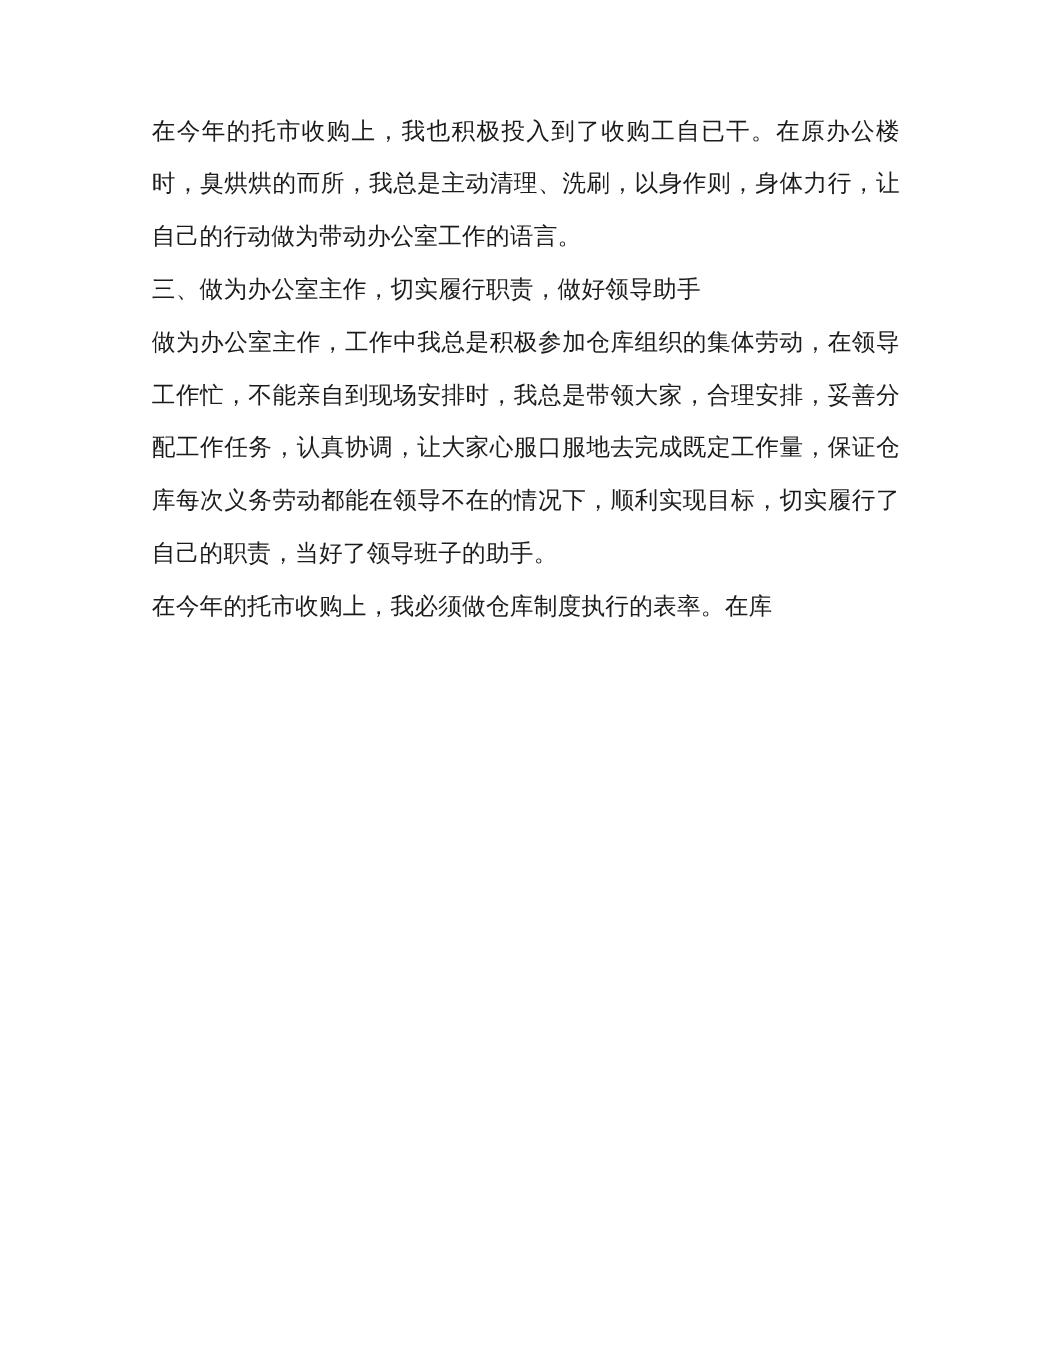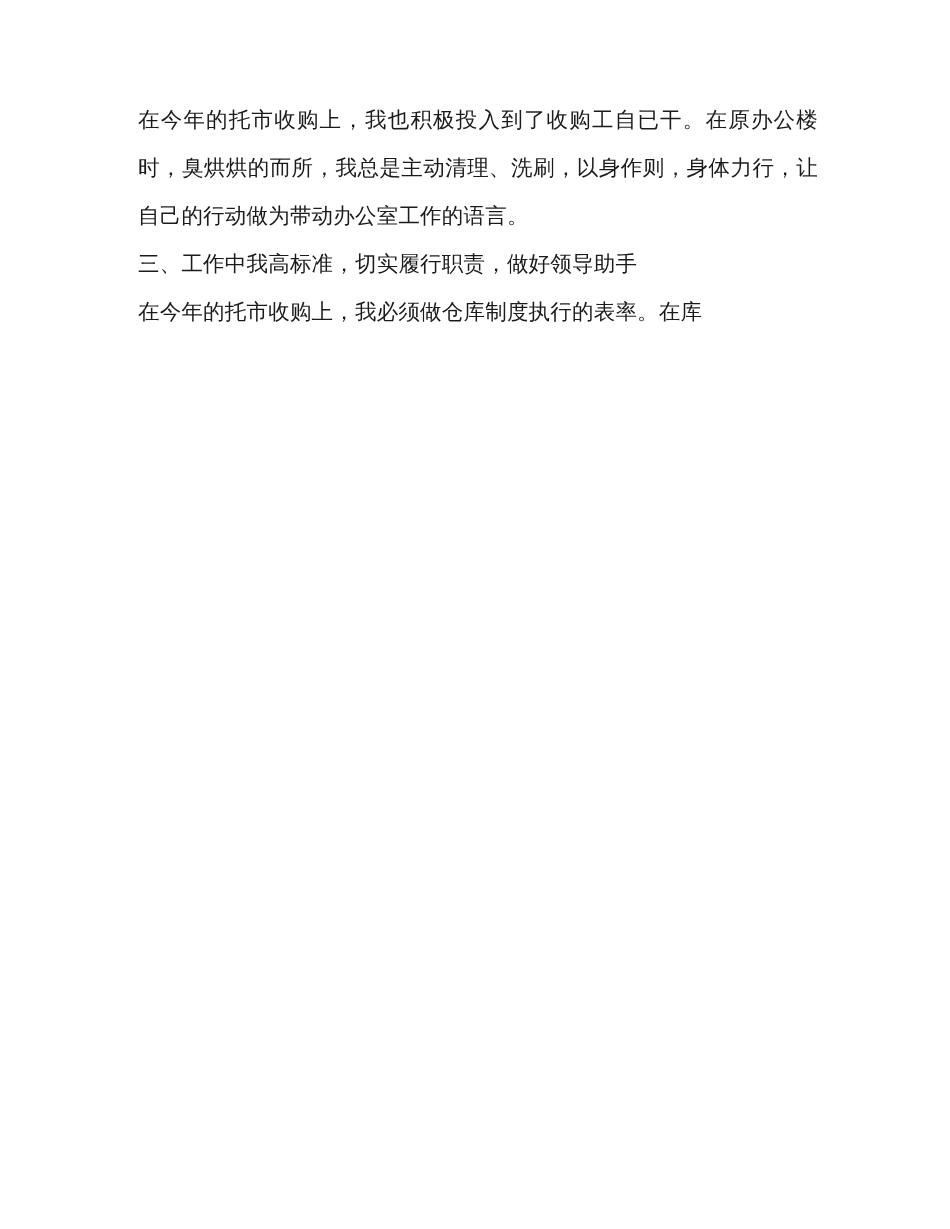--- a/index.html
+++ b/index.html
@@ -39,16 +39,17 @@
   .para.heading {
     font-weight: 400;
   }
 </style>
 </head>
 <body>
 
 <div class="page">
   <div class="doc-body">
     <p class="para">在今年的托市收购上，我也积极投入到了收购工自已干。在原办公楼时，臭烘烘的而所，我总是主动清理、洗刷，以身作则，身体力行，让自己的行动做为带动办公室工作的语言。</p>
-    <p class="para heading">三、工作中我高标准，切实履行职责，做好领导助手</p>
+    <p class="para heading">三、做为办公室主作，切实履行职责，做好领导助手</p>
+    <p class="para">做为办公室主作，工作中我总是积极参加仓库组织的集体劳动，在领导工作忙，不能亲自到现场安排时，我总是带领大家，合理安排，妥善分配工作任务，认真协调，让大家心服口服地去完成既定工作量，保证仓库每次义务劳动都能在领导不在的情况下，顺利实现目标，切实履行了自己的职责，当好了领导班子的助手。</p>
     <p class="para">在今年的托市收购上，我必须做仓库制度执行的表率。在库</p>
   </div>
 </div>
 
 </body></html>

